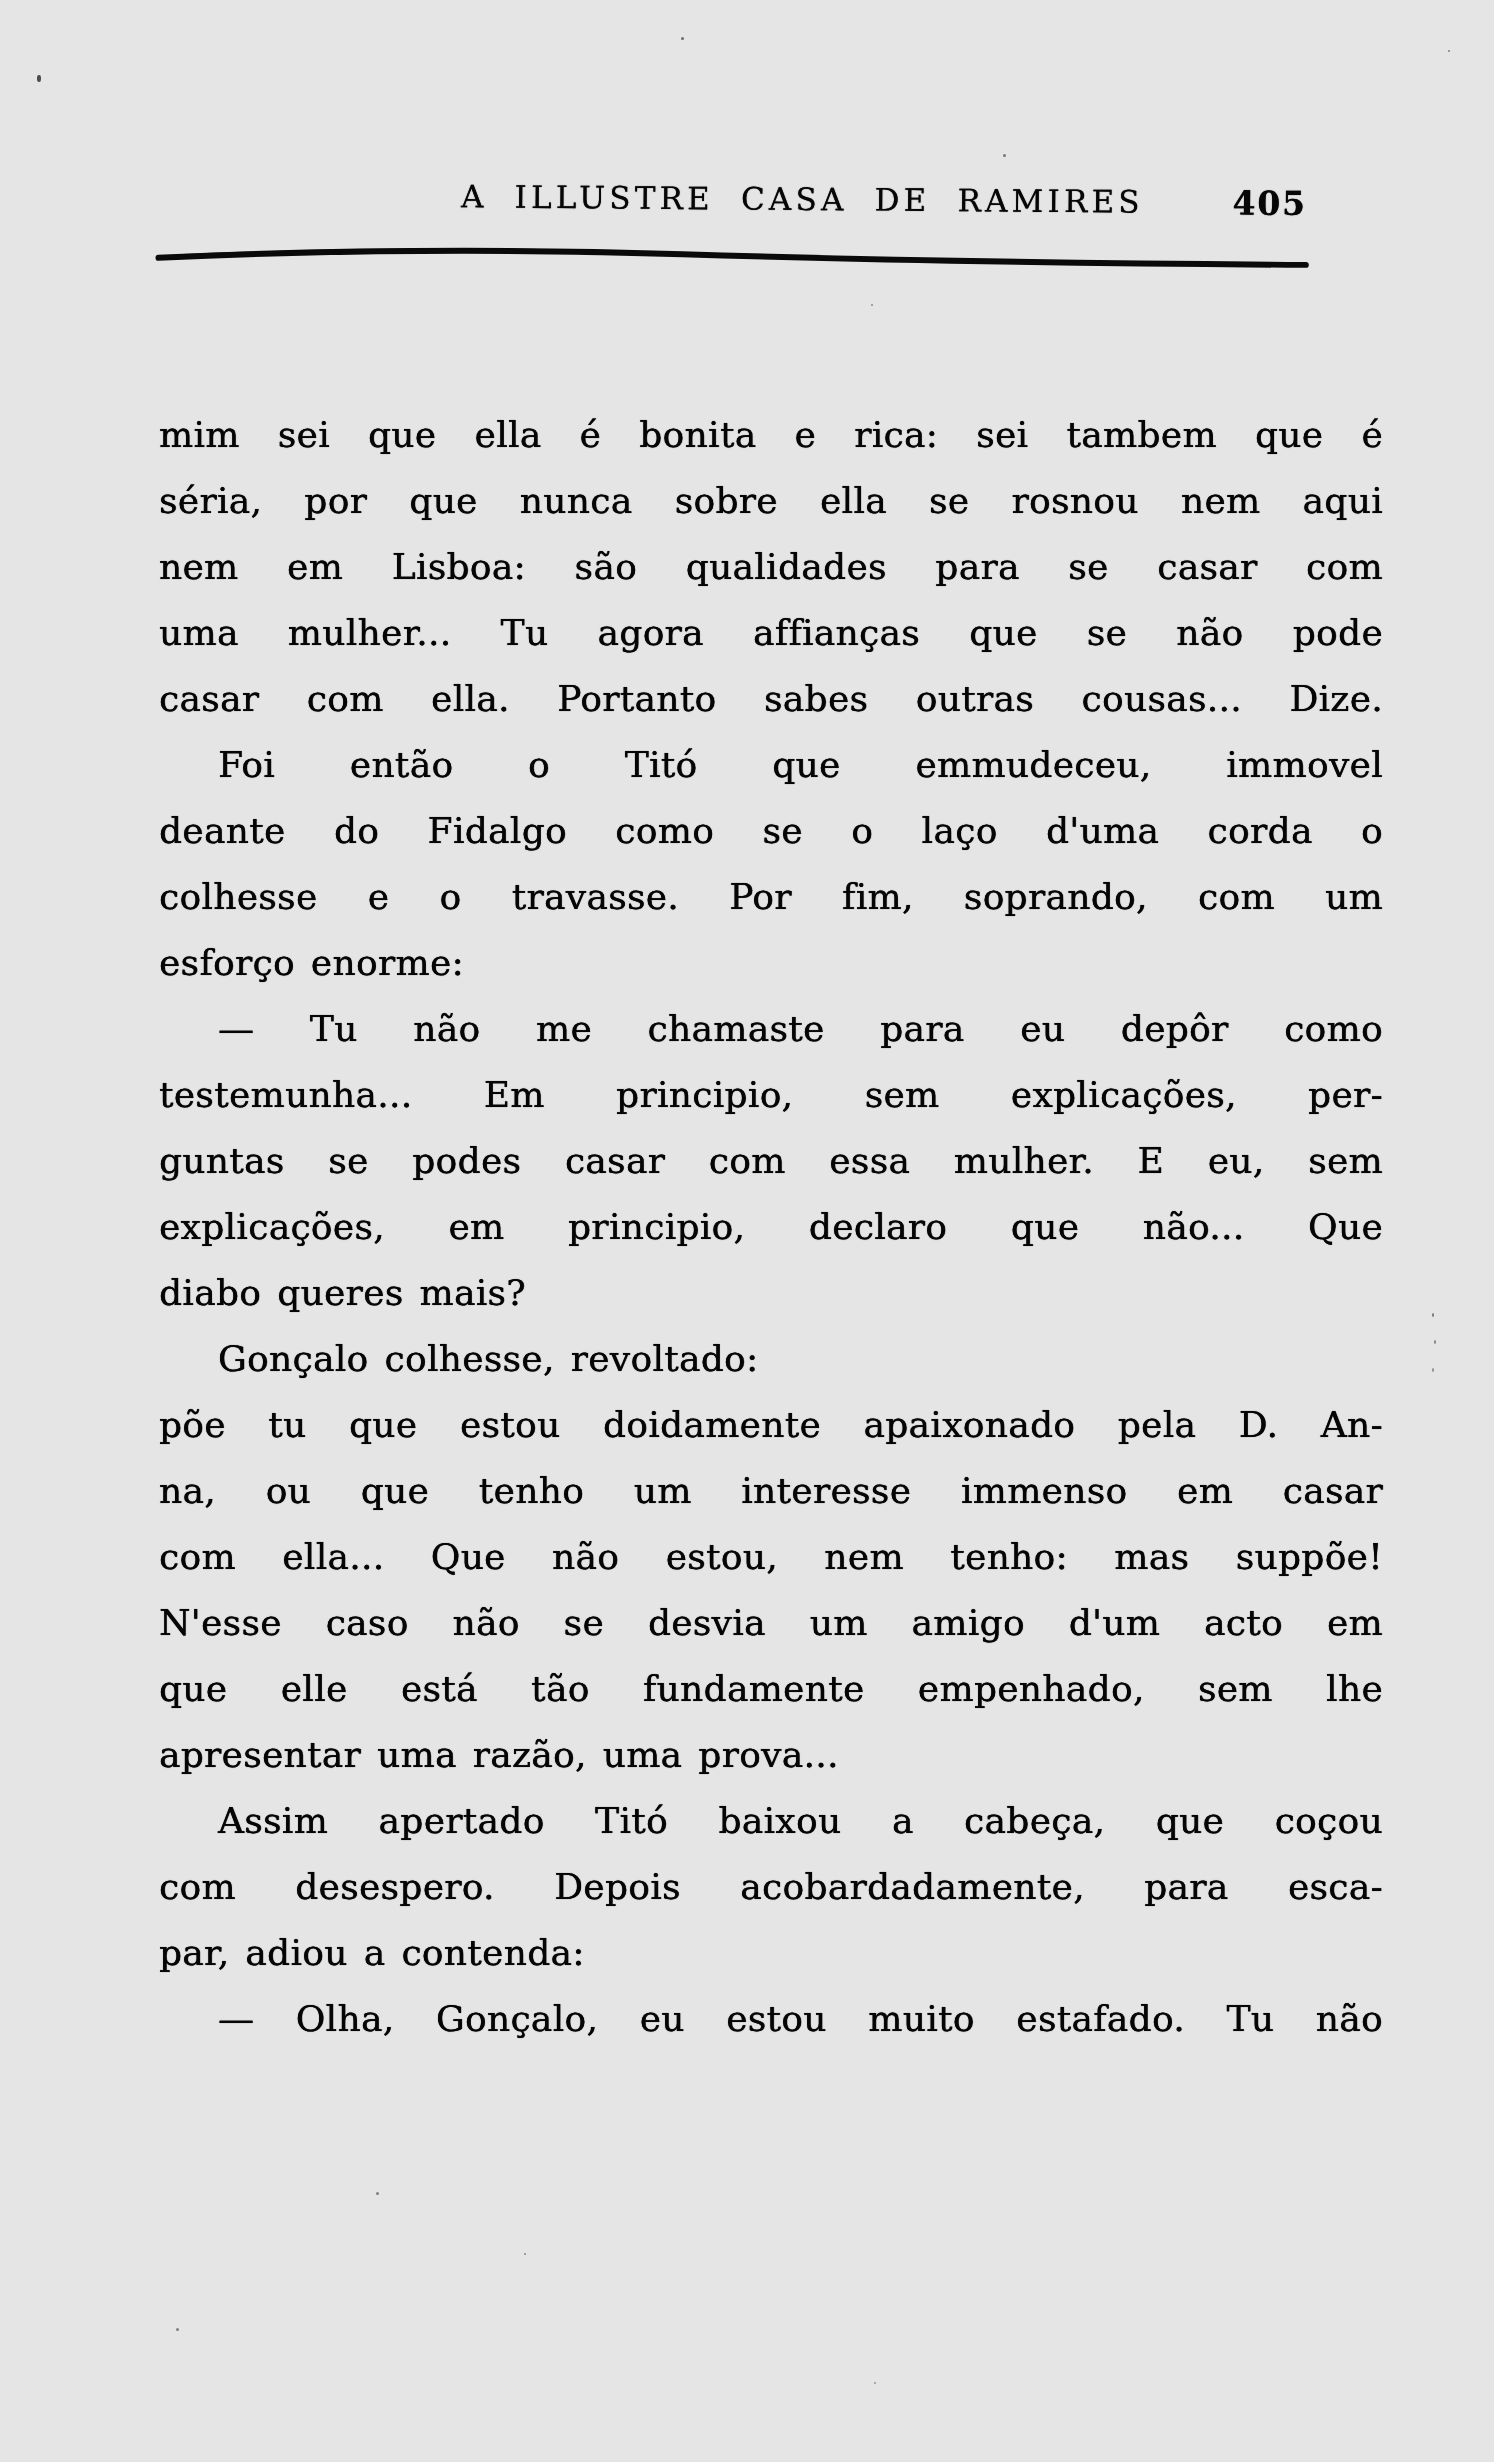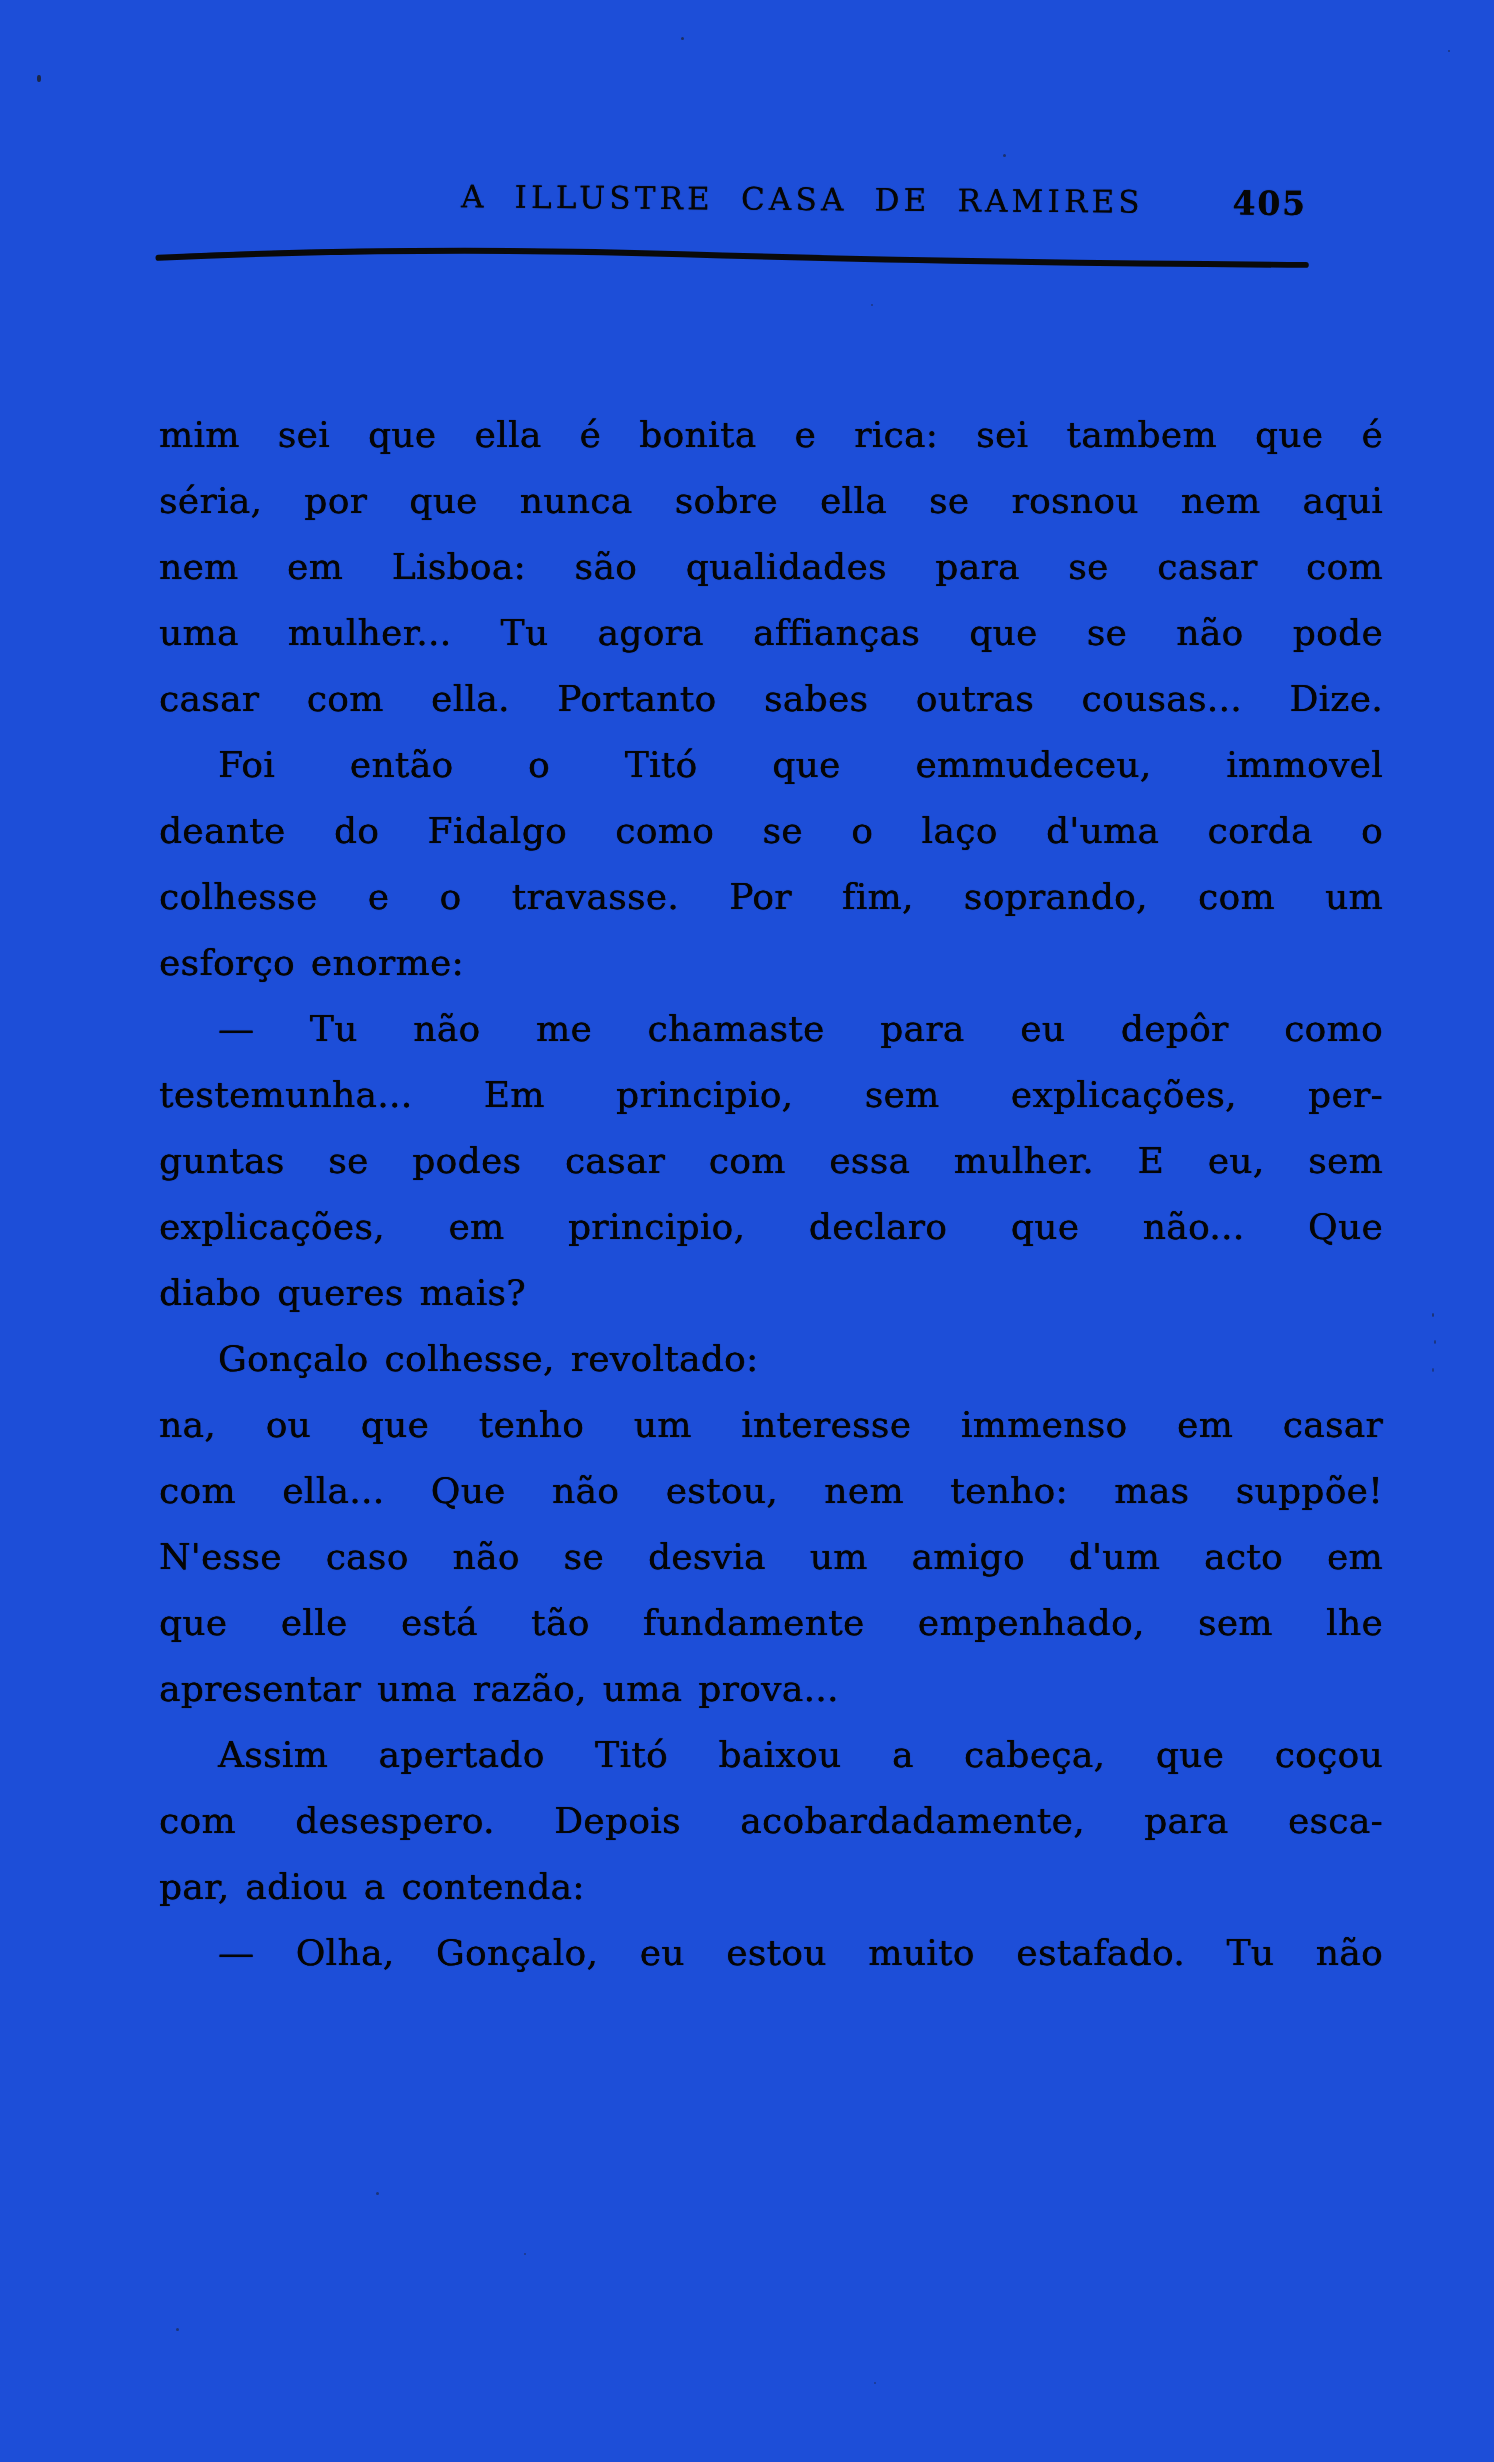--- a/index.html
+++ b/index.html
@@ -4,21 +4,21 @@
 <style>
   html, body {
     margin: 0;
     padding: 0;
     background: #ffffff;
   }
   .page {
     position: relative;
     width: 1494px;
     height: 2462px;
-    background: #1d4ed8;
+    background: #e5e5e5;
     overflow: hidden;
     font-family: "DejaVu Serif", "Liberation Serif", serif;
     color: #070707;
   }
 
   
   .running-head {
     position: absolute;
     left: 159px;
     top: 176px;
@@ -124,20 +124,21 @@
         <div class="line j indent">— Tu não me chamaste para eu depôr como</div>
         <div class="line j">testemunha... Em principio, sem explicações, per-</div>
         <div class="line j">guntas se podes casar com essa mulher. E eu, sem</div>
         <div class="line j">explicações, em principio, declaro que não... Que</div>
         <div class="line">diabo queres mais?</div>
       </div>
       <div class="para">
         <div class="line indent">Gonçalo colhesse, revoltado:</div>
       </div>
       <div class="para">
+        <div class="line j">põe tu que estou doidamente apaixonado pela D. An-</div>
         <div class="line j">na, ou que tenho um interesse immenso em casar</div>
         <div class="line j">com ella... Que não estou, nem tenho: mas suppõe!</div>
         <div class="line j">N'esse caso não se desvia um amigo d'um acto em</div>
         <div class="line j">que elle está tão fundamente empenhado, sem lhe</div>
         <div class="line">apresentar uma razão, uma prova...</div>
       </div>
       <div class="para">
         <div class="line j indent">Assim apertado Titó baixou a cabeça, que coçou</div>
         <div class="line j">com desespero. Depois acobardadamente, para esca-</div>
         <div class="line">par, adiou a contenda:</div>

